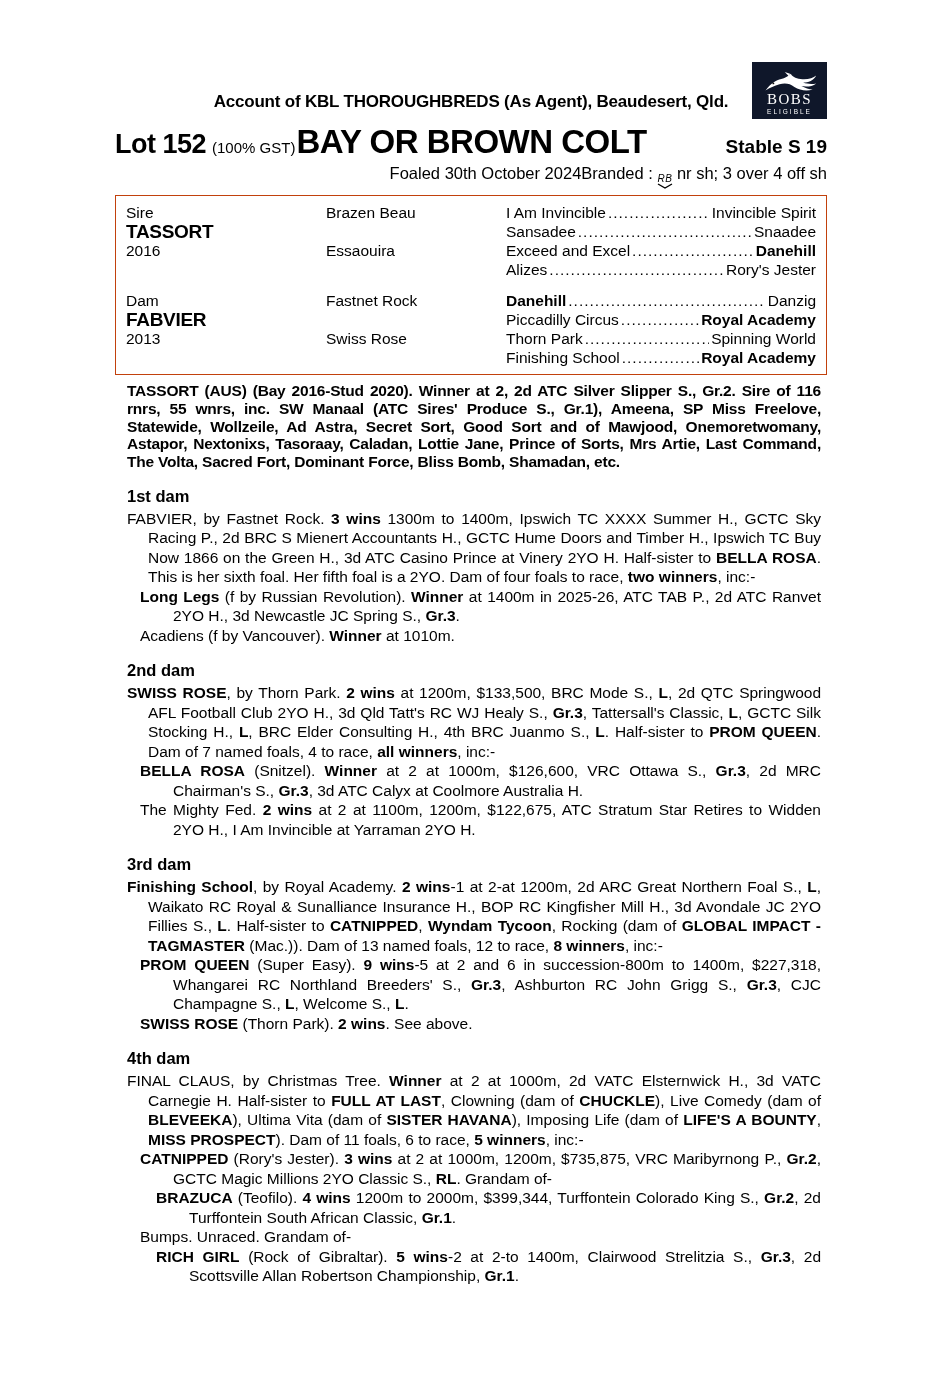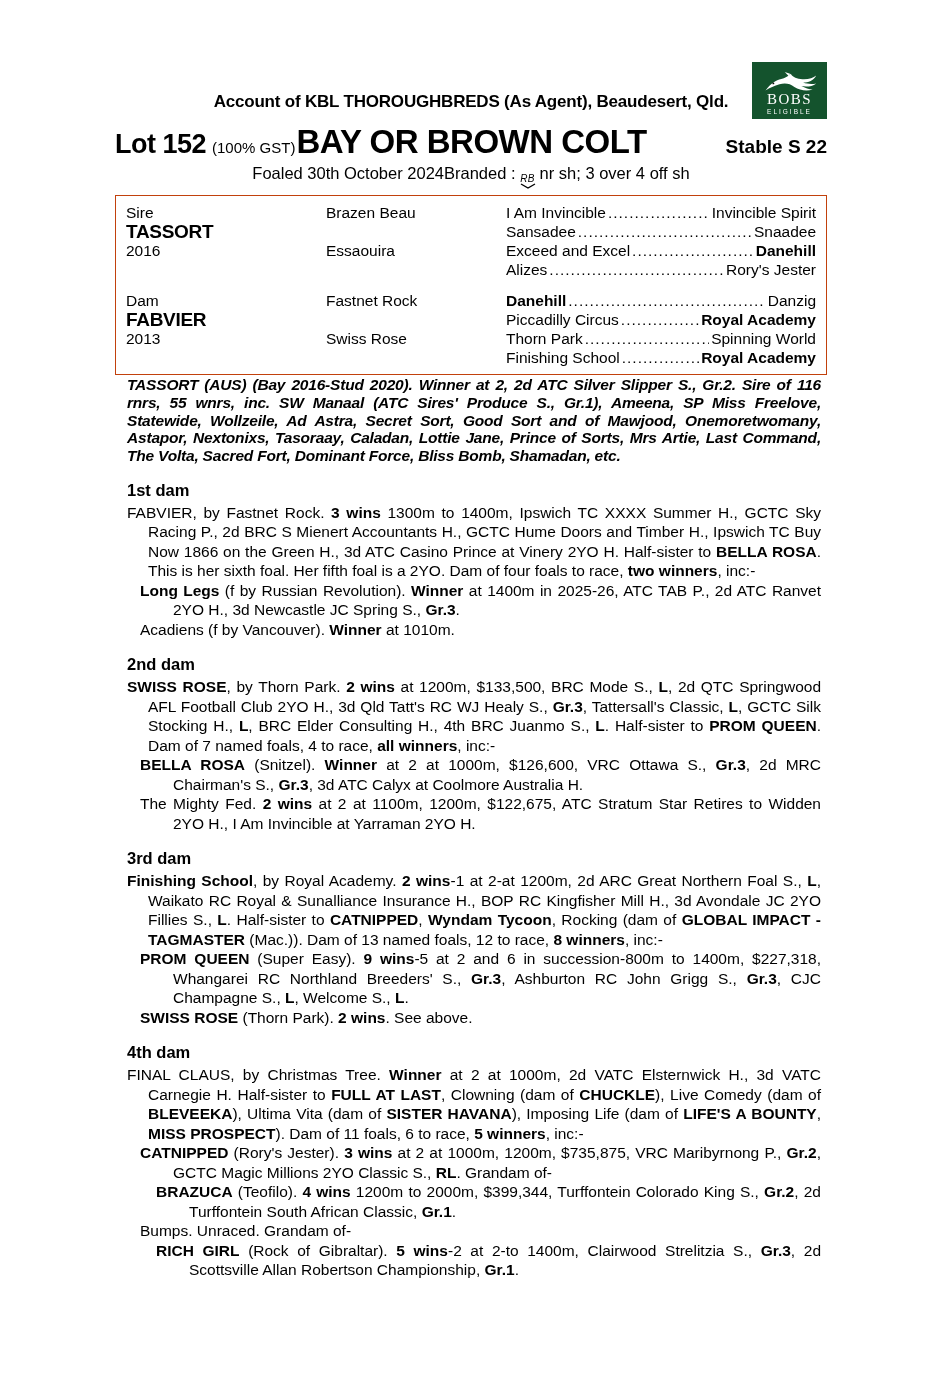--- a/index.html
+++ b/index.html
@@ -14,42 +14,42 @@
   .content { position:absolute; left:115px; top:62px; width:712px; }
 
   
   .header-top { position:relative; height:58px; }
   .account {
     text-align:center; font-weight:bold; font-size:17px;
     padding-top:30px; letter-spacing:-0.2px;
   }
   .bobs {
     position:absolute; right:0; top:0;
-    width:75px; height:57px; background:#14532d;
+    width:75px; height:57px; background:#0f172a;
     display:flex; flex-direction:column; align-items:center; justify-content:flex-end;
     padding-bottom:3px;
   }
   .bobs svg { display:block; margin-bottom:-2px; }
   .bobs-word {
     color:#fff; font-family:"Liberation Serif", serif;
     font-size:15px; letter-spacing:1.5px; line-height:15px;
   }
   .bobs-sub {
     color:#fff; font-size:6.5px; letter-spacing:2px; line-height:8px; margin-top:1px;
   }
 
   .lot-line { display:flex; align-items:baseline; margin-top:3px; }
   .lot-num { font-weight:bold; font-size:27px; letter-spacing:-0.5px; }
   .gst { font-size:15px; margin:0 1px 0 6px; }
   .colt-title { font-weight:bold; font-size:33px; letter-spacing:-0.5px; }
   .spacer { flex:1; }
   .stable { font-weight:bold; font-size:19px; }
 
   .foal-line {
-    display:flex; justify-content:center; align-items:baseline;
+    display:flex; justify-content:flex-end; align-items:baseline;
     font-size:16.5px; margin-top:3px;
   }
   .branded { display:inline-flex; align-items:baseline; }
   .brand-mark {
     display:inline-flex; flex-direction:column; align-items:center;
     margin:0 4px; position:relative; top:3px;font-style:italic;
   }
   .brand-letters { font-size:10px; line-height:9px; letter-spacing:0.5px; }
   .brand-chev { display:block; }
 
@@ -69,21 +69,21 @@
   .leader .dots::after {
     content:"....................................................................................................";
     letter-spacing:1px;
   }
   .b { font-weight:bold; }
 
   
   .body-text { padding:0 6px 0 12px; }
   .sire-blurb {
     font-weight:bold; font-size:15.5px; line-height:17.8px;
-    text-align:justify; margin-top:1px; letter-spacing:-0.2px;font-style:italic;
+    text-align:justify; margin-top:7px; letter-spacing:-0.2px;
   }
 
   
   .dam-heading { font-size:16.5px; font-weight:bold; margin:16px 0 3px; }
   .para {
     font-size:15.5px; line-height:19.5px; text-align:justify;
   }
   .lvl0 { padding-left:21px; text-indent:-21px; }
   .lvl1 { margin-left:13px; padding-left:33px; text-indent:-33px; }
   .lvl2 { margin-left:29px; padding-left:33px; text-indent:-33px; }
@@ -107,21 +107,21 @@
         <div class="bobs-word">BOBS</div>
         <div class="bobs-sub">ELIGIBLE</div>
       </div>
     </div>
 
     <div class="lot-line">
       <span class="lot-num">Lot 152</span>
       <span class="gst">(100% GST)</span>
       <span class="colt-title">BAY OR BROWN COLT</span>
       <span class="spacer"></span>
-      <span class="stable">Stable S 22</span>
+      <span class="stable">Stable S 19</span>
     </div>
 
     <div class="foal-line">
       <span>Foaled 30th October 2024</span>
       <span class="branded">
         <span>Branded :</span>
         <span class="brand-mark">
           <span class="brand-letters">RB</span>
           <svg class="brand-chev" width="16" height="6" viewBox="0 0 16 6">
             <path d="M1 1 L8 5 L15 1" fill="none" stroke="#000" stroke-width="1.4"></path>

